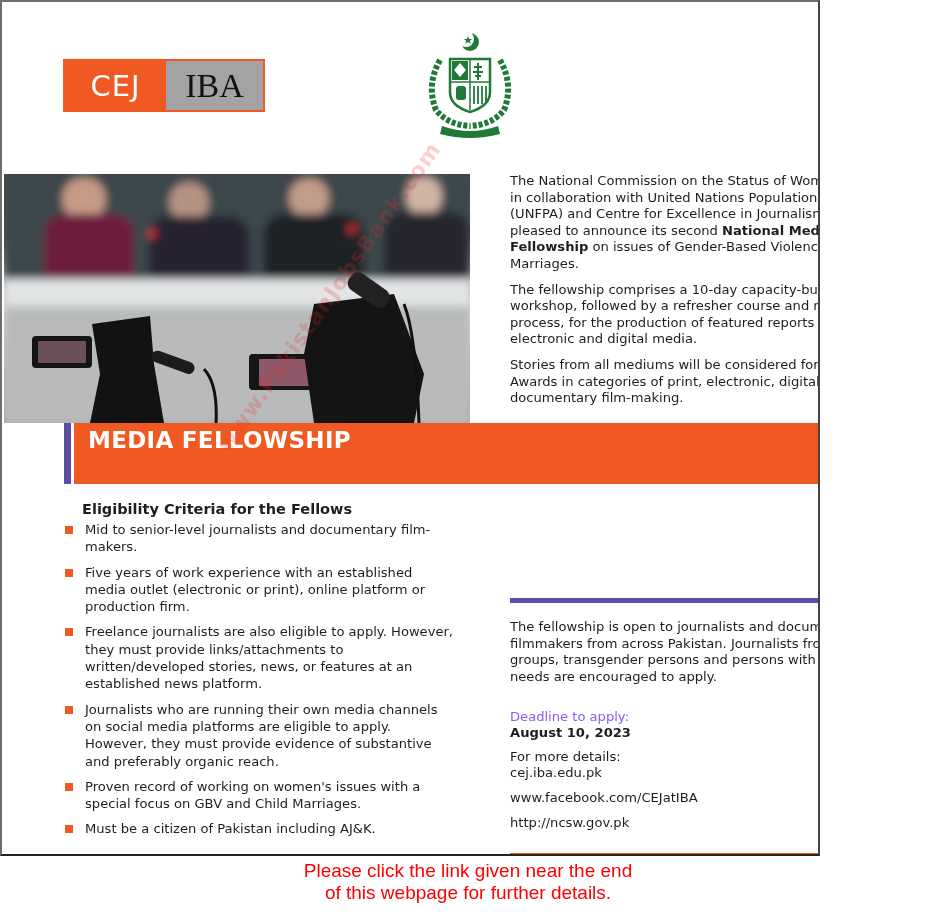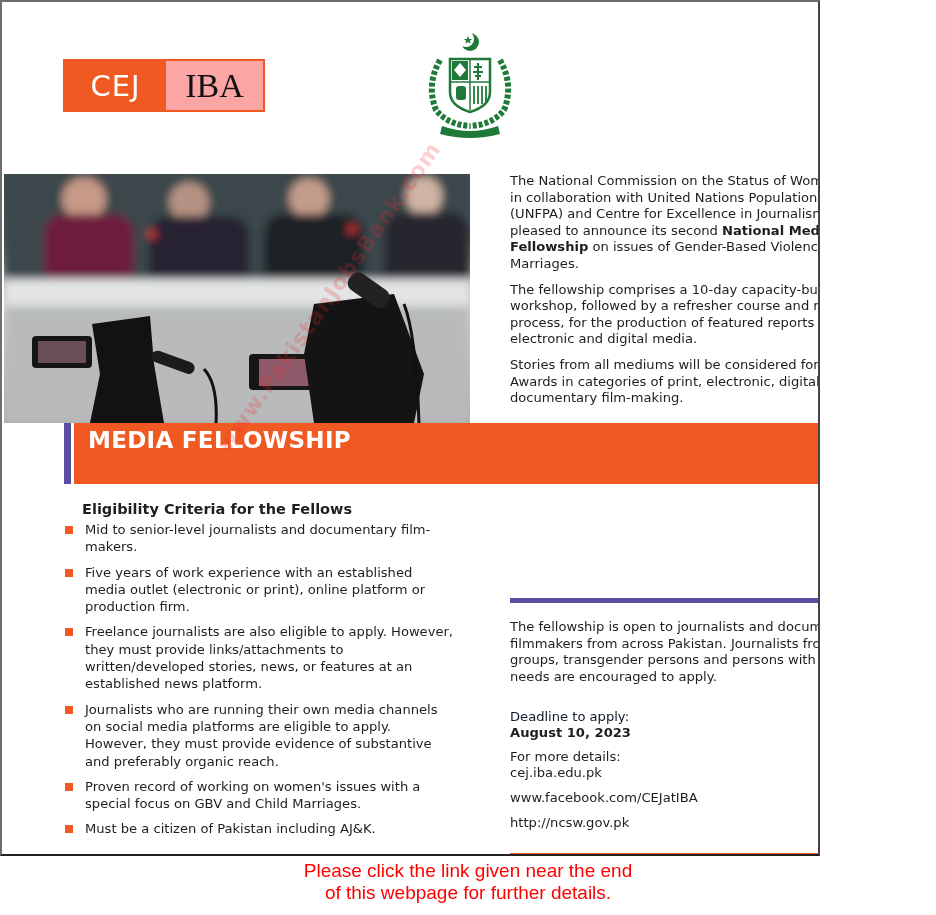--- a/index.html
+++ b/index.html
@@ -11,21 +11,21 @@
     border: 2px solid #6e6e6e; border-bottom: 2px solid #222; border-right: 2px solid #444;
     background: #fff; overflow: hidden; padding-left: 23px;
   }
 
   
   .cej-logo { position: absolute; left: 61px; top: 57px; width: 202px; height: 53px;
     border: 2px solid #f05a22; display: flex; }
   .cej-logo .cej { width: 101px; background: #f05a22; color: #fff;
     font-family: "DejaVu Sans", sans-serif; font-size: 29px; font-weight: 500;
     display: flex; align-items: center; justify-content: center; letter-spacing: 1px; }
-  .cej-logo .iba { flex: 1; background: #fca5a5; color: #111;
+  .cej-logo .iba { flex: 1; background: #a3a3a3; color: #111;
     font-family: "Liberation Serif", serif; font-size: 34px;
     display: flex; align-items: center; justify-content: center; }
 
   
   .emblem { position: absolute; left: 416px; top: 28px; width: 104px; height: 110px; }
 
   
   .ncsw-logo { position: absolute; left: 787px; top: 35px; width: 104px; height: 120px; }
   .ncsw-logo .square { position: absolute; left: 0; top: 0; width: 101px; height: 96px; display: flex; }
   .ncsw-logo .sq-orange { width: 50%; background: #f0892a; }
@@ -58,21 +58,21 @@
   .elig-title { position: absolute; left: 63px; top: 499px; font-size: 14.5px; font-weight: bold; color: #1e1e1e; margin-left: 17px; }
   .elig-list { position: absolute; left: 63px; top: 519px; width: 392px; list-style: none; }
   .elig-list li { position: relative; padding-left: 20px; font-size: 13.1px; line-height: 17.3px;
     color: #1e1e1e; margin-bottom: 8px; font-weight: 500; }
   .elig-list li .bullet { position: absolute; left: 0; top: 5px; width: 8px; height: 8px; background: #f05a22; }
 
   
   .divider-purple { position: absolute; left: 508px; top: 596px; width: 383px; height: 5px; background: #5c4fa0; }
   .open-text { position: absolute; left: 508px; top: 617px; width: 390px; font-size: 13.1px; line-height: 16.6px;
     color: #1e1e1e; font-weight: 500; }
-  .deadline-label { position: absolute; left: 508px; top: 707px; font-size: 13.1px; line-height: 16.6px; color: #0f172a; }
+  .deadline-label { position: absolute; left: 508px; top: 707px; font-size: 13.1px; line-height: 16.6px; color: #8b5cf6; }
   .deadline-value { position: absolute; left: 508px; top: 723px; font-size: 13.1px; line-height: 16.6px; font-weight: bold; color: #1e1e1e; }
   .details-label { position: absolute; left: 508px; top: 747px; font-size: 13.1px; line-height: 16.6px; color: #1e1e1e; }
   .link { position: absolute; left: 508px; font-size: 13.1px; line-height: 16.6px; font-weight: normal; color: #1e1e1e; text-decoration: none; }
   .link-cej { top: 763px; }
   .link-fb { top: 788px; }
   .link-ncsw { top: 813px; }
   .divider-orange { position: absolute; left: 508px; top: 851px; width: 383px; height: 5px; background: #f05a22; }
 
   
   .watermark { position: absolute; left: 210px; top: 440px; transform: rotate(-55deg); transform-origin: left top;

